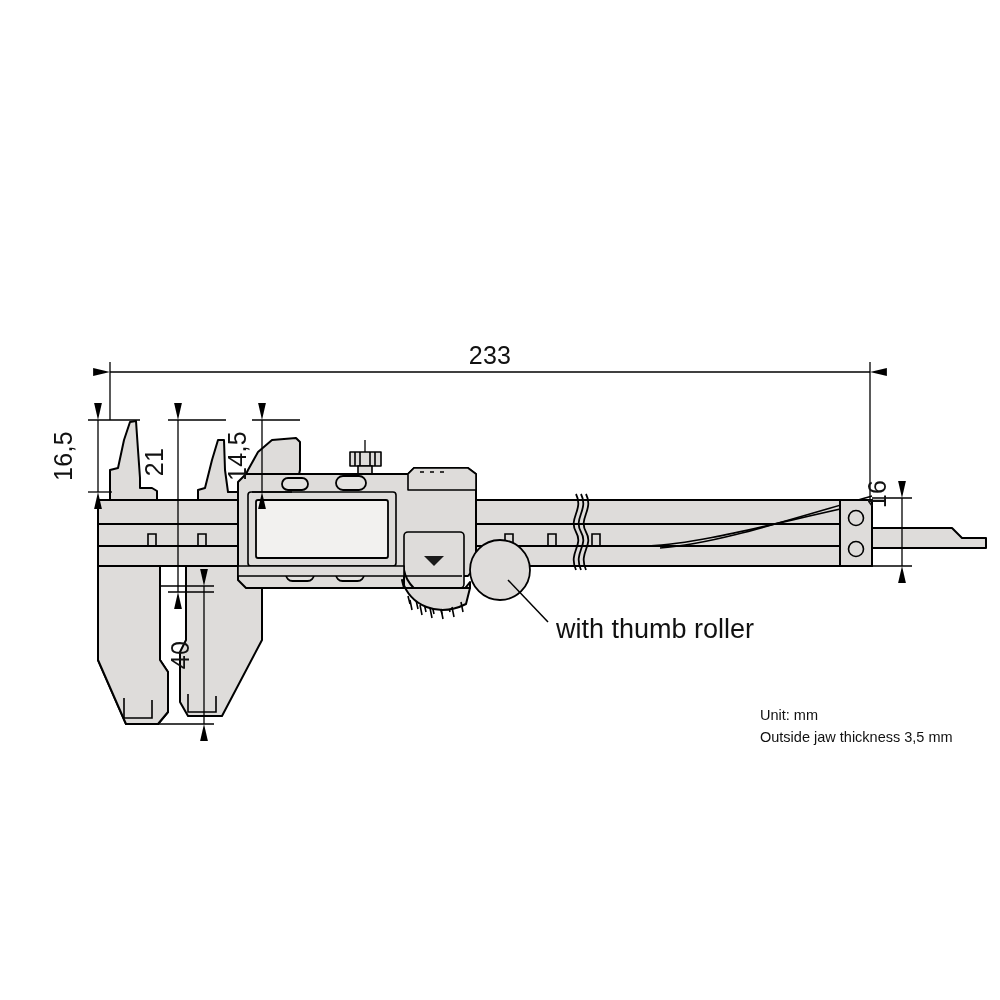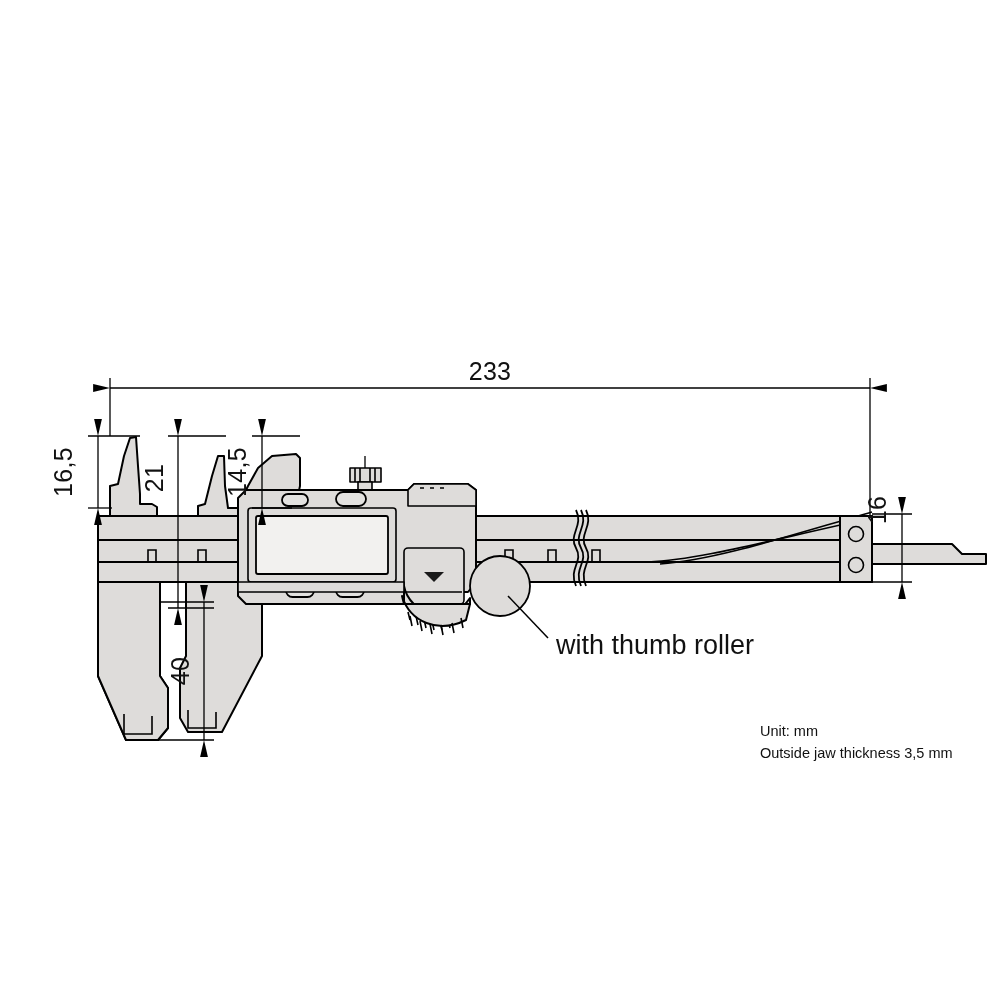--- a/index.html
+++ b/index.html
@@ -10,21 +10,21 @@
   }
   body {
     width: 1000px;
     height: 1000px;
     font-family: "Liberation Sans", sans-serif;
     overflow: hidden;
     position: relative;
   }
   #drawing-root {
     position: absolute;
-    top: 16px;
+    top: 0;
     left: 0;
     width: 1000px;
     height: 742px;
   }
   svg#caliper-drawing {
     display: block;
     width: 1000px;
     height: 1000px;
   }
   .dim-text {

